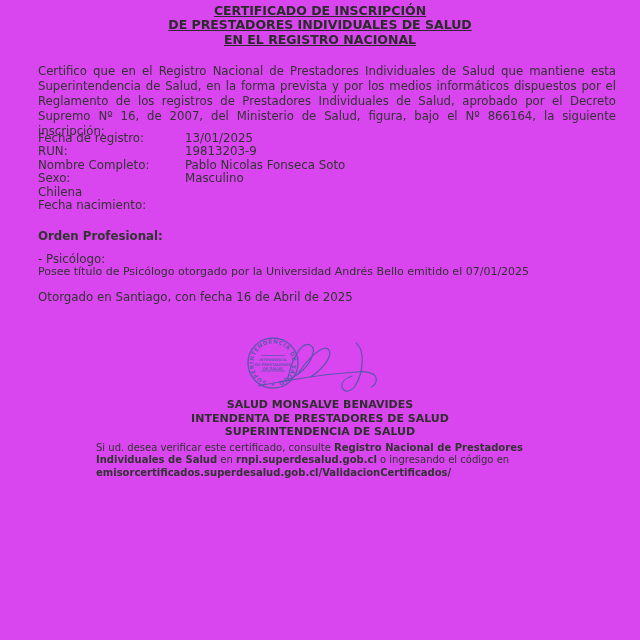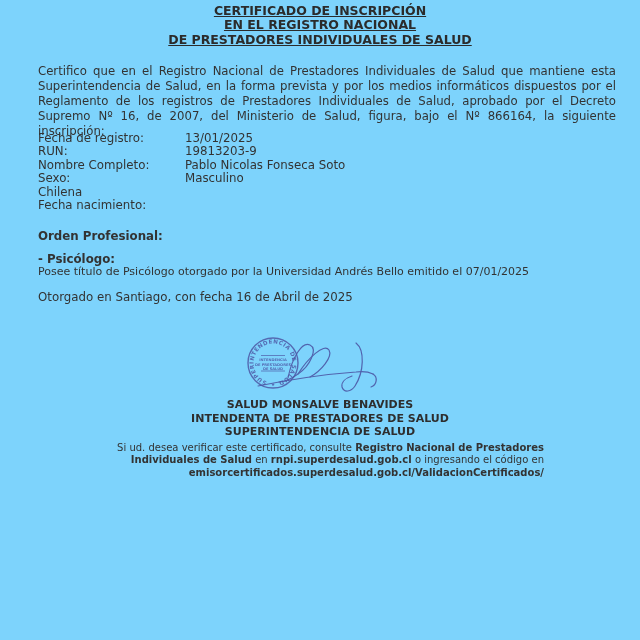--- a/index.html
+++ b/index.html
@@ -1,20 +1,20 @@
 <!DOCTYPE html>
 <html><head>
 <meta charset="utf-8">
 <style>
   * { margin:0; padding:0; box-sizing:border-box; }
   html,body { background:#ffffff; }
   .page {
     position:relative;
     width:640px; height:640px;
-    background:#7dd3fc;
+    background:#d946ef;
     font-family:"DejaVu Sans","Liberation Sans",sans-serif;
     color:#333333;
     overflow:hidden;
   }
   .title-block {
     position:absolute; top:4px; left:0; width:640px;
     text-align:center;
     font-size:12.5px; font-weight:bold; line-height:14.3px;
     color:#2b2b2b;
   }
@@ -28,21 +28,21 @@
     position:absolute; top:132px; left:38px; width:560px;
     font-size:11.8px; line-height:13.4px;
   }
   .field-row { display:grid; grid-template-columns:147px 1fr; }
   .section-heading {
     position:absolute; top:229px; left:38px;
     font-size:11.8px; font-weight:bold;
   }
   .prof-name {
     position:absolute; top:252px; left:38px;
-    font-size:11.8px; font-weight:bold;
+    font-size:11.8px; font-weight:normal;
   }
   .prof-desc {
     position:absolute; top:265px; left:38px; width:578px;
     font-size:11px; line-height:14px;
   }
   .issued-line {
     position:absolute; top:290px; left:38px;
     font-size:11.8px;
   }
   .seal-svg { position:absolute; top:330px; left:238px; }
@@ -50,35 +50,35 @@
     position:absolute; top:398px; left:0; width:640px;
     text-align:center;
     font-size:11px; font-weight:bold; line-height:13.5px;
     color:#2e2e2e;
   }
   .footer-note {
     position:absolute; top:442px; left:0; width:640px;
   }
   .footer-inner {
     max-width:448px; margin:0 auto;
-    text-align:right;
+    text-align:left;
     font-size:10px; line-height:12.3px;
     color:#333333;
   }
   .footer-inner .b { font-weight:bold; }
 </style>
 </head>
 <body>
 
 <div class="page">
 
   <div class="title-block">
     <div>CERTIFICADO DE INSCRIPCIÓN</div>
+    <div>DE PRESTADORES INDIVIDUALES DE SALUD</div>
     <div>EN EL REGISTRO NACIONAL</div>
-    <div>DE PRESTADORES INDIVIDUALES DE SALUD</div>
   </div>
 
   <p class="intro">Certifico que en el Registro Nacional de Prestadores Individuales de Salud que mantiene esta Superintendencia de Salud, en la forma prevista y por los medios informáticos dispuestos por el Reglamento de los registros de Prestadores Individuales de Salud, aprobado por el Decreto Supremo Nº 16, de 2007, del Ministerio de Salud, figura, bajo el Nº 866164, la siguiente inscripción:</p>
 
   <div class="fields">
     <div class="field-row">
       <span>Fecha de registro:</span>
       <span>13/01/2025</span>
     </div>
     <div class="field-row">

